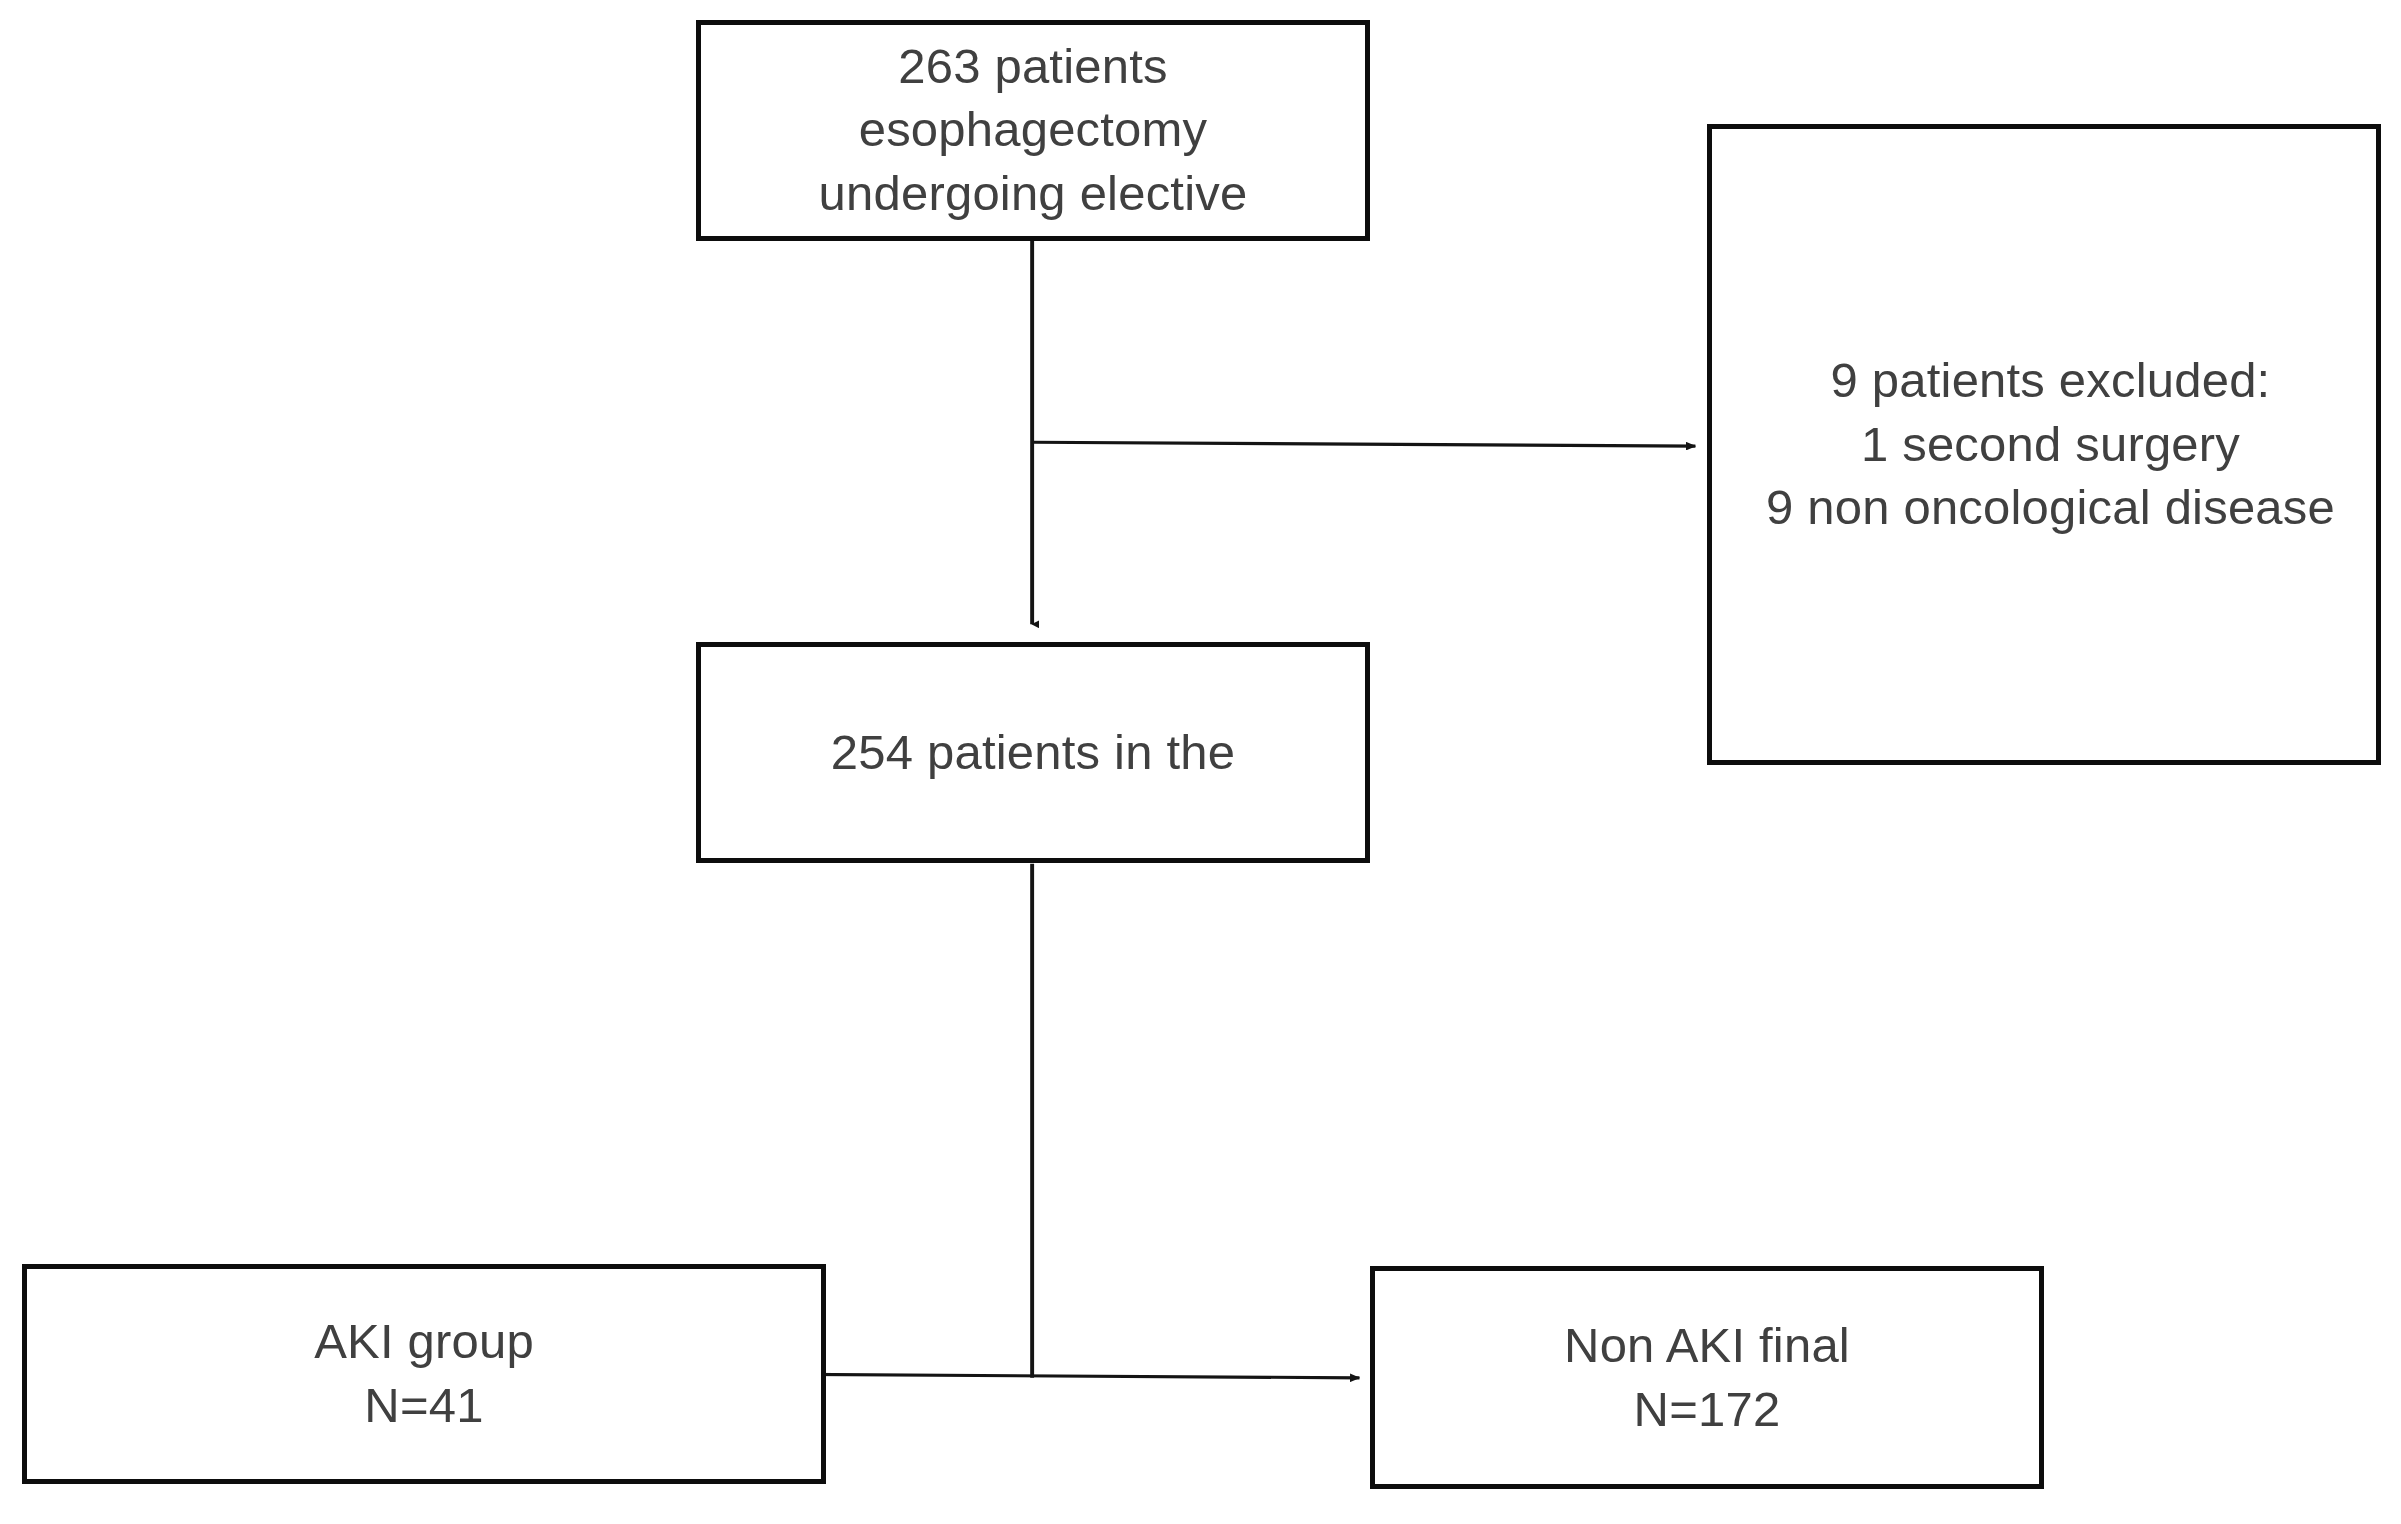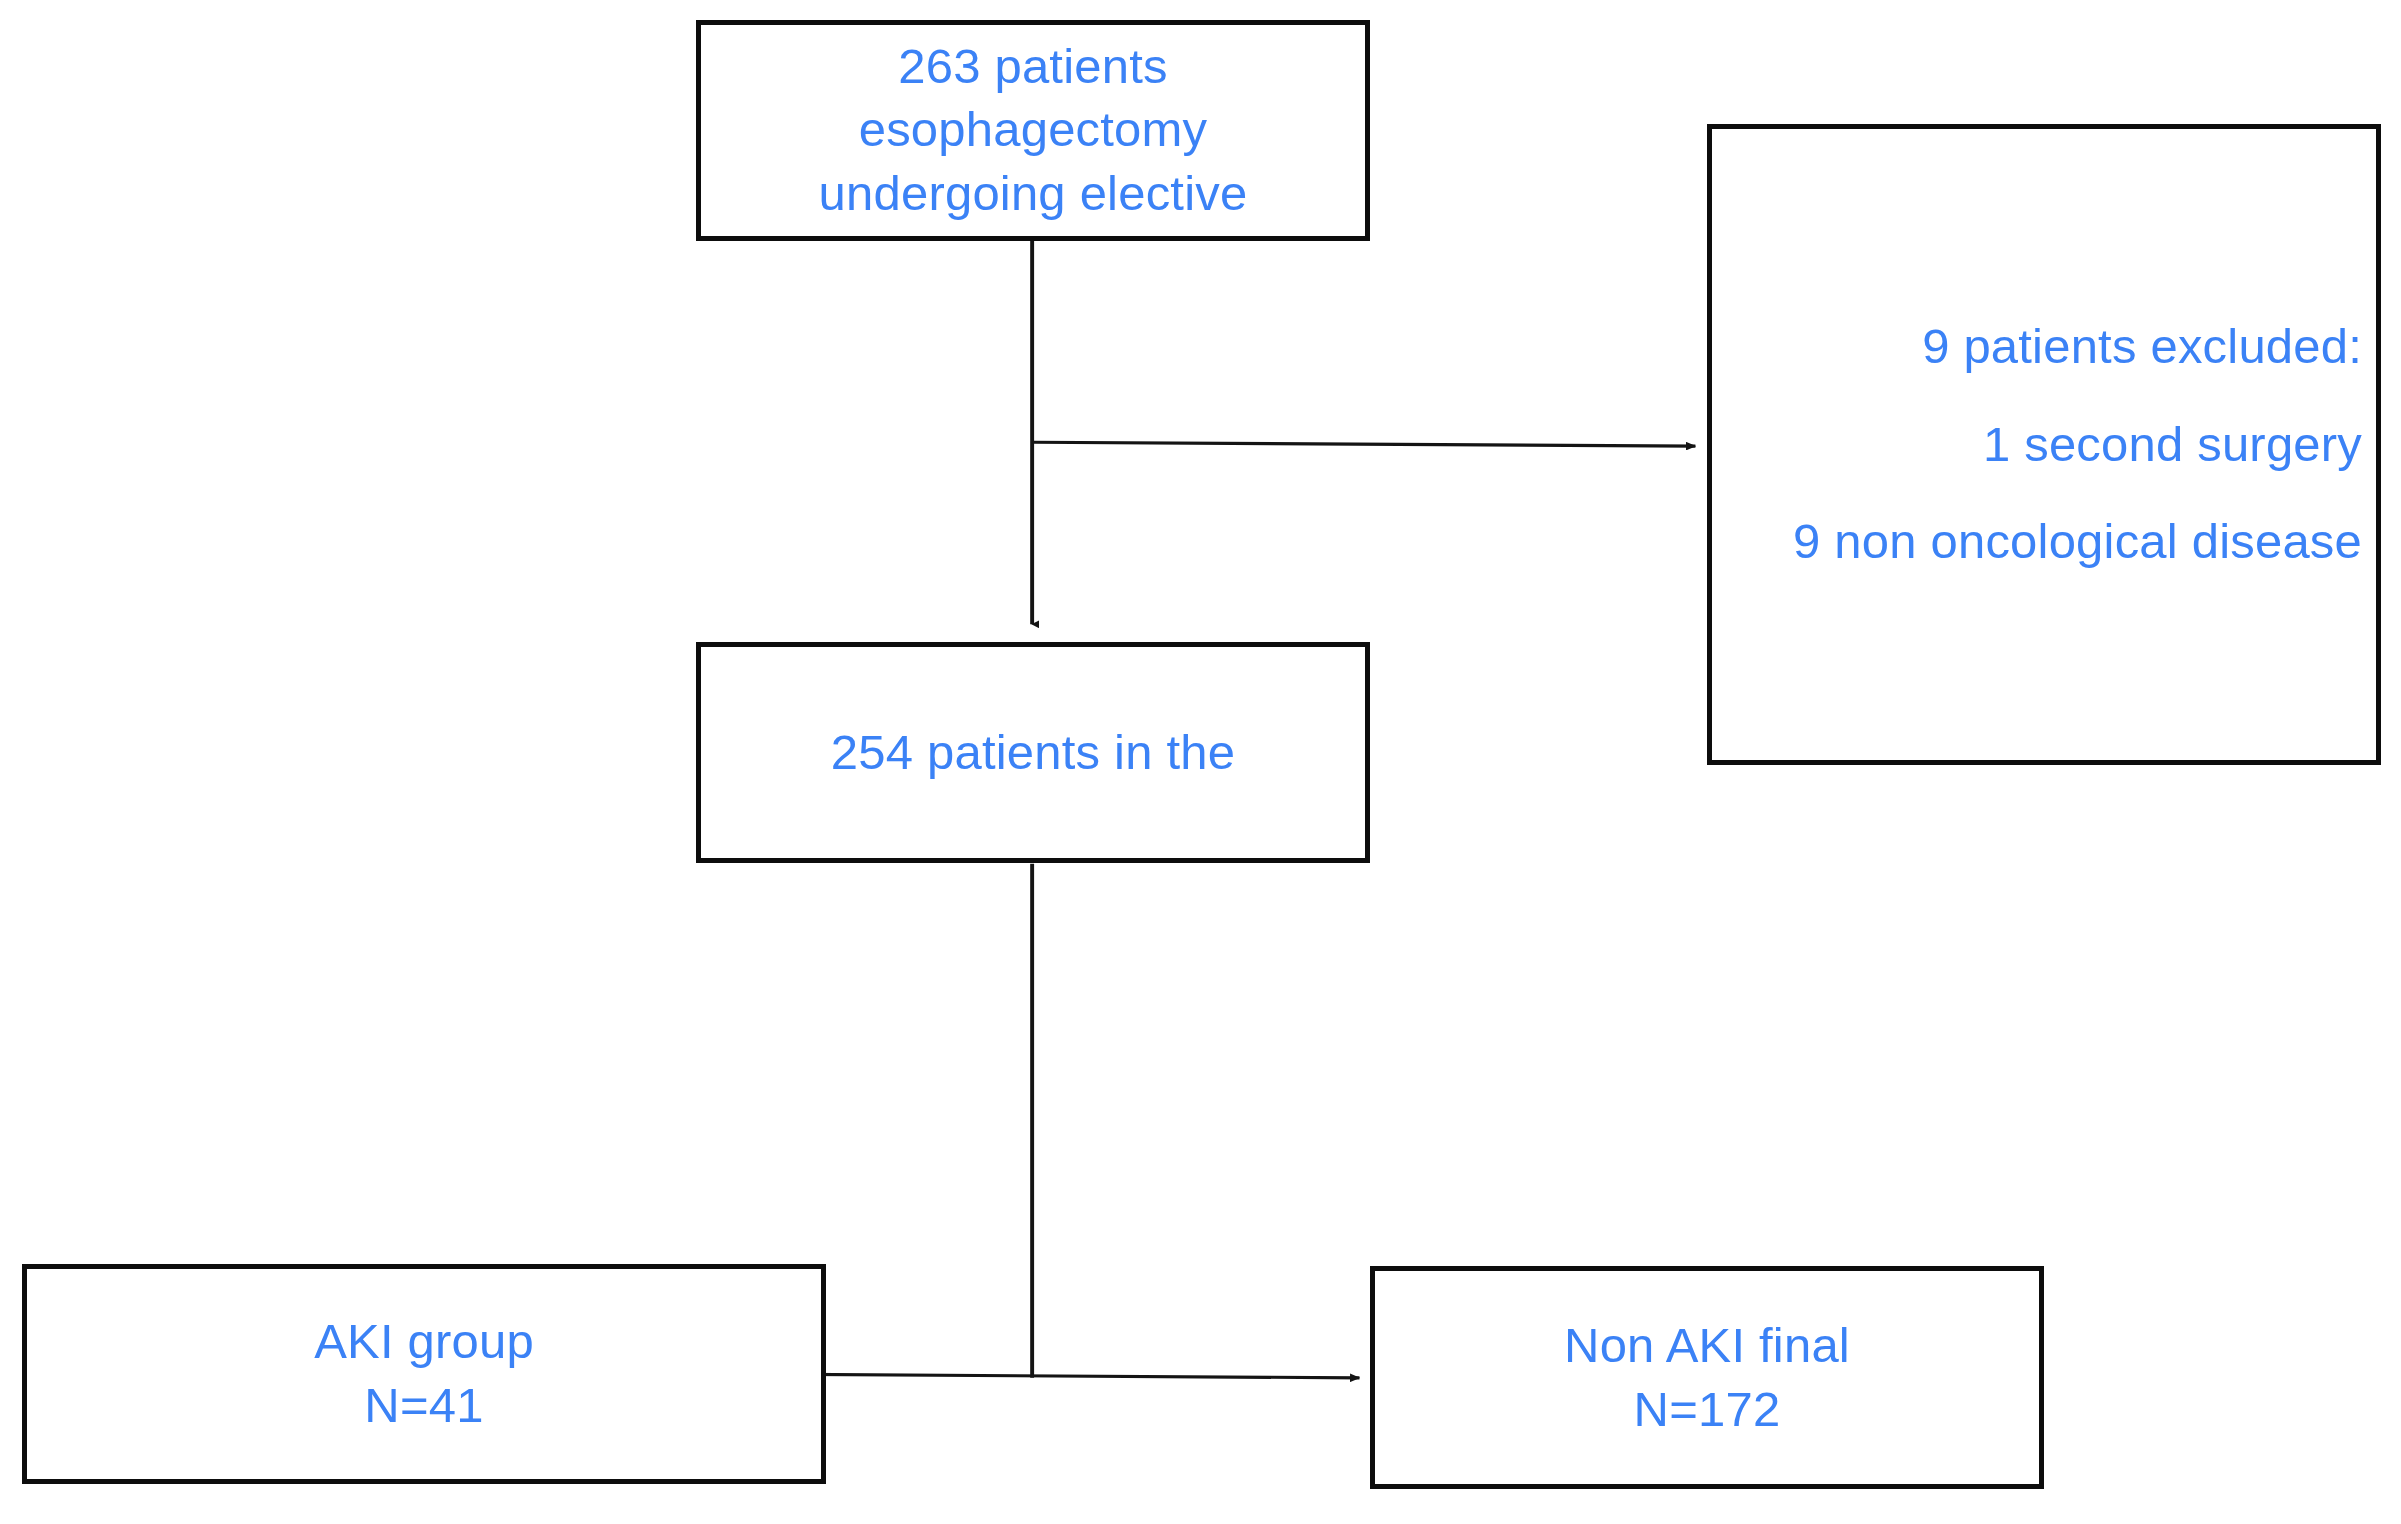--- a/index.html
+++ b/index.html
@@ -16,35 +16,34 @@
     overflow: hidden;
   }
   .flow-box {
     position: absolute;
     box-sizing: border-box;
     border: 5.5px solid #0d0d0d;
     background: #ffffff;
     display: flex;
     flex-direction: column;
     justify-content: center;
-    color: #3b82f6;
+    color: #404040;
     font-size: 49px;
     line-height: 1.30;
     letter-spacing: 0.2px;
   }
   .flow-box.centered {
     align-items: center;
     text-align: center;
   }
   .flow-box.left-aligned {
-    align-items: flex-end;
+    align-items: center;
     text-align: left;
     padding-left: 27px;
     padding-right: 14px;
-    gap: 34px;
   }
   .box-line {
     display: block;
     white-space: nowrap;
   }
   .box-line.wrap {
     white-space: normal;
   }
   svg.connector-layer {
     position: absolute;

